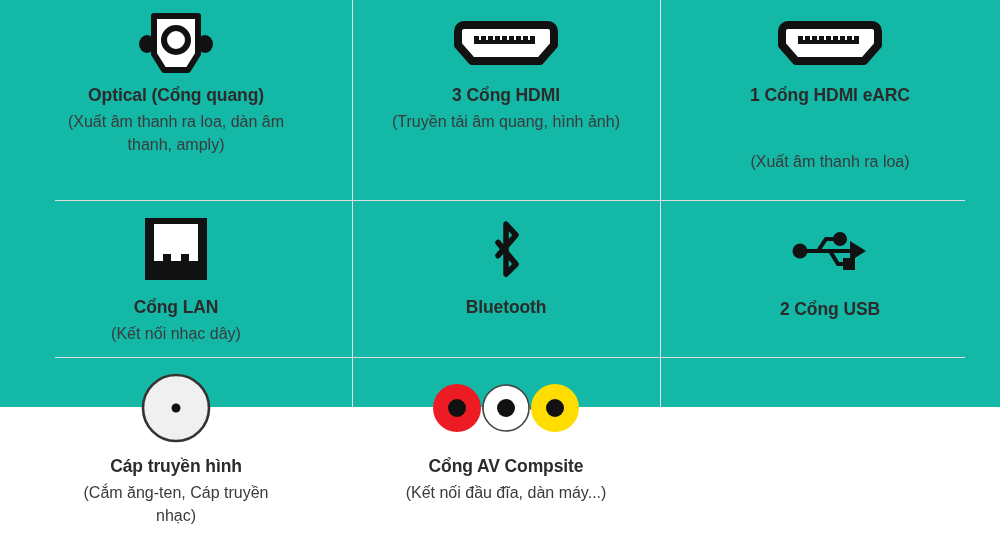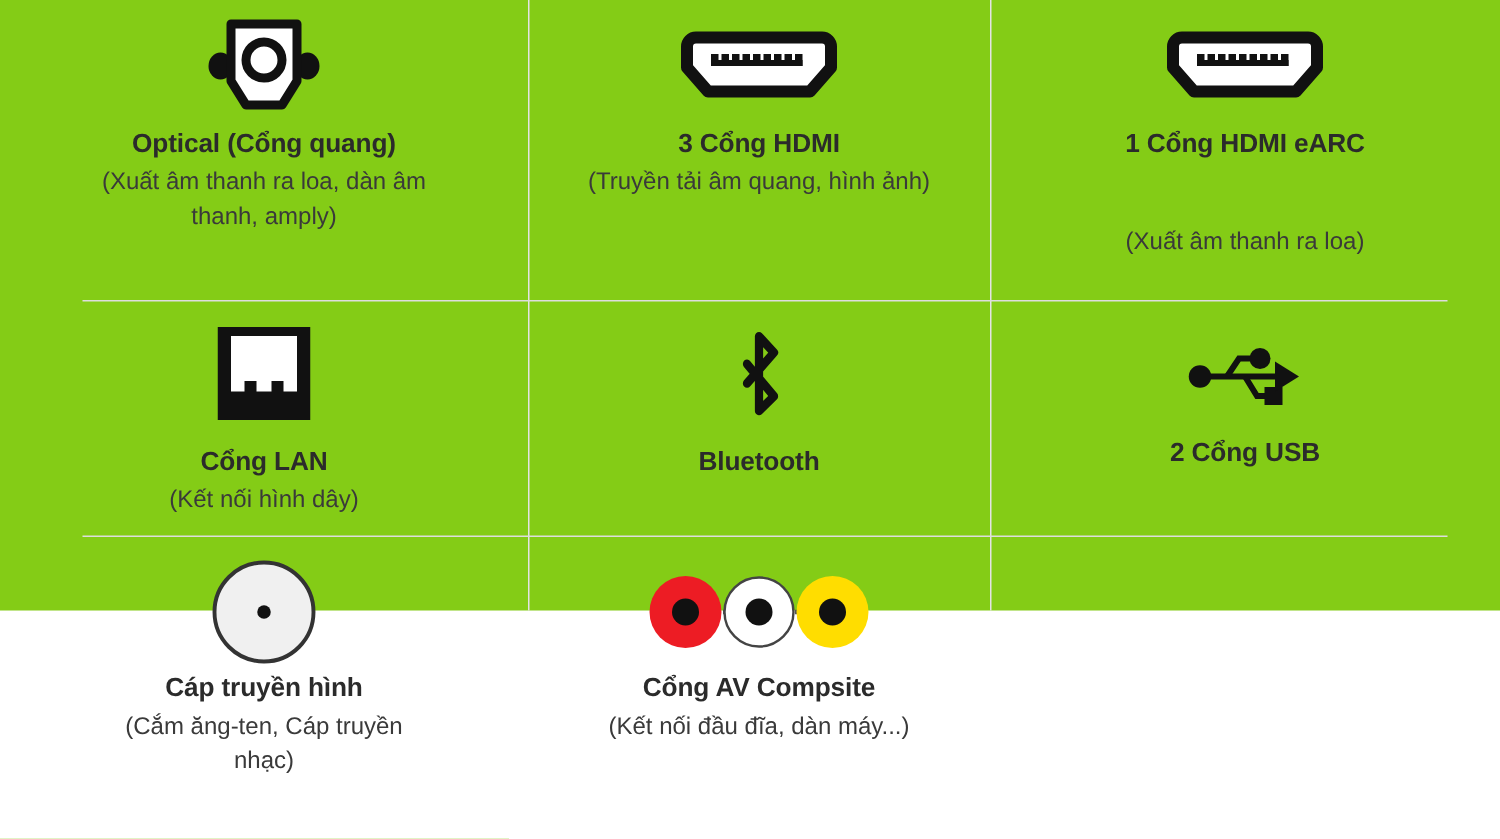--- a/index.html
+++ b/index.html
@@ -13,21 +13,21 @@
     font-family: "Liberation Sans", sans-serif;
     overflow: hidden;
   }
   .feature-grid {
     position: relative;
     width: 1000px;
     height: 407px;
     display: grid;
     grid-template-columns: 352px 308px 340px;
     grid-template-rows: 200px 157px 202px;
-    background: #84cc16;
+    background: #14b8a6;
   }
   
   .vdiv {
     position: absolute;
     top: 0;
     bottom: 0;
     width: 1px;
     background: #e3e3e3;
     pointer-events: none;
   }
@@ -75,21 +75,21 @@
     color: #3a3a3a;
     line-height: 1.45;
     max-width: 250px;
     margin-top: 2px;
   }
   
   .cell.r1 .icon-wrap { margin-top: 8px; }
   .cell.r2 .icon-wrap { margin-top: 14px; height: 70px; }
   .cell.r3 .icon-wrap { margin-top: 16px; height: 70px; }
   .cell.r2 .cell-title { margin-top: 8px; }
-  .cell.r3 .cell-title { }
+  .cell.r3 .cell-title { margin-top: 8px; }
   .cell-hdmi .cell-sub { max-width: 230px; }
   .cell-coax .cell-sub { max-width: 210px; }
   .cell-av .cell-sub { max-width: 300px; }
   .cell-earc .cell-sub { max-width: 300px; margin-top: 42px; }
   svg { display: block; }
 </style>
 </head>
 <body>
 
 <div class="feature-grid">
@@ -152,21 +152,21 @@
   </div>
 
   <div class="cell r2 cell-lan">
     <div class="icon-wrap">
       <svg width="62" height="62" viewBox="0 0 62 62" aria-hidden="true">
         <rect x="0" y="0" width="62" height="62" fill="#111111"></rect>
         <path d="M9 6 H53 V43 H44 V36 H36 V43 H26 V36 H18 V43 H9 Z" fill="#ffffff"></path>
       </svg>
     </div>
     <div class="cell-title">Cổng LAN</div>
-    <div class="cell-sub">(Kết nối hình dây)</div>
+    <div class="cell-sub">(Kết nối nhạc dây)</div>
   </div>
 
 
   <div class="cell r2 cell-bluetooth">
     <div class="icon-wrap">
       <svg width="46" height="64" viewBox="0 0 46 64" aria-hidden="true">
         <path d="M15 20 L33 40 L23 49 V3 L33 13 L15 32" fill="none" stroke="#111111" stroke-width="5.5" stroke-linejoin="round" stroke-linecap="round" transform="translate(0,4) scale(1,1.08)"></path>
       </svg>
     </div>
     <div class="cell-title">Bluetooth</div>

